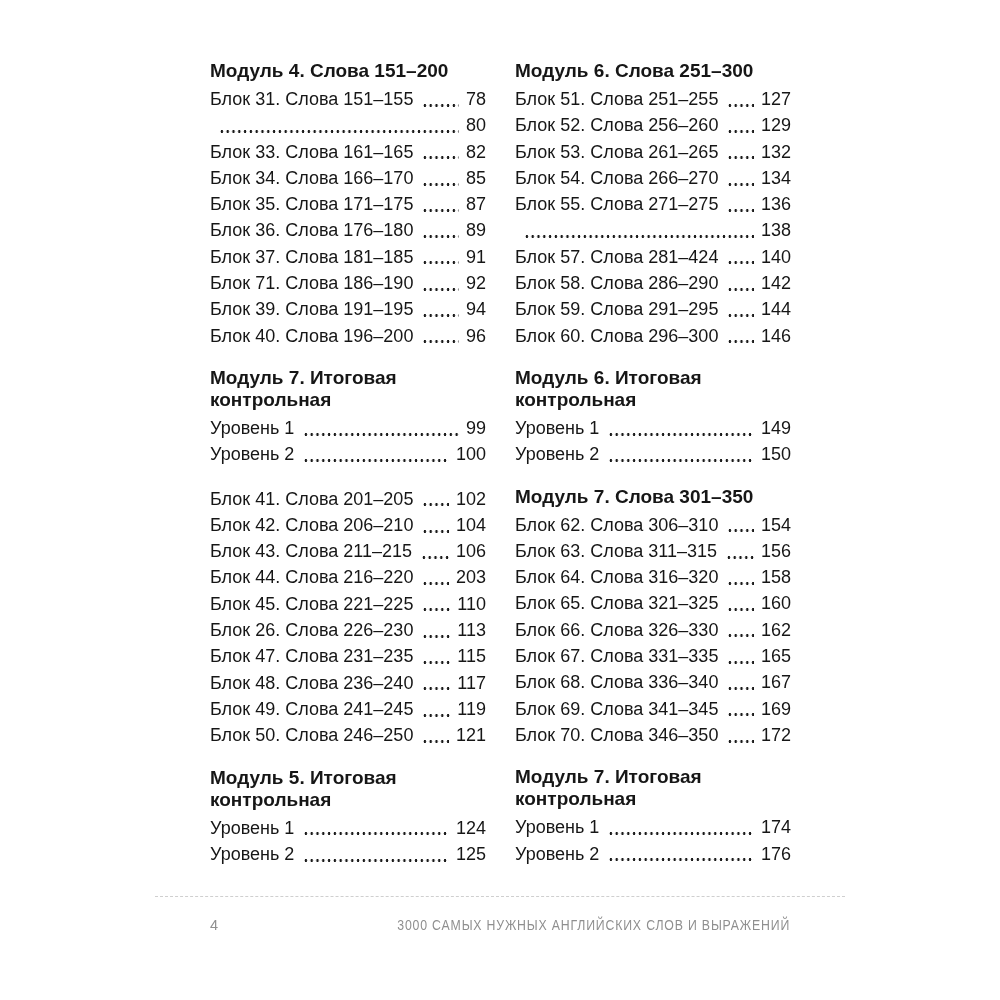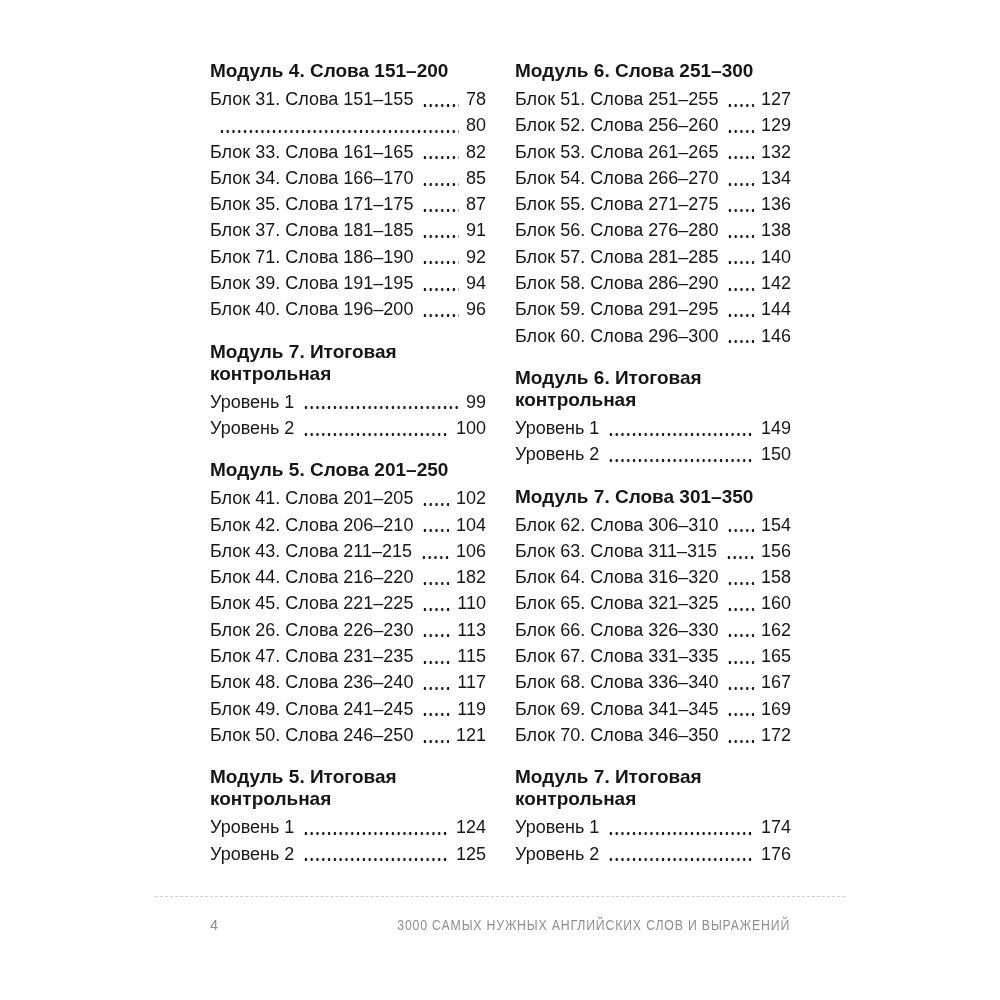--- a/index.html
+++ b/index.html
@@ -103,20 +103,25 @@
             <span class="label">Блок 34. Слова 166–170</span>
             <span class="leader"></span>
             <span class="pagenum">85</span>
           </div>
           <div class="row">
             <span class="label">Блок 35. Слова 171–175</span>
             <span class="leader"></span>
             <span class="pagenum">87</span>
           </div>
           <div class="row">
+            <span class="label">Блок 36. Слова 176–180</span>
+            <span class="leader"></span>
+            <span class="pagenum">89</span>
+          </div>
+          <div class="row">
             <span class="label">Блок 37. Слова 181–185</span>
             <span class="leader"></span>
             <span class="pagenum">91</span>
           </div>
           <div class="row">
             <span class="label">Блок 71. Слова 186–190</span>
             <span class="leader"></span>
             <span class="pagenum">92</span>
           </div>
           <div class="row">
@@ -137,40 +142,39 @@
             <span class="leader"></span>
             <span class="pagenum">99</span>
           </div>
           <div class="row">
             <span class="label">Уровень 2</span>
             <span class="leader"></span>
             <span class="pagenum">100</span>
           </div>
         </div>
         <div class="section">
-          <div class="heading">Модуль 5. Слова 201–250</div>
           <div class="row">
             <span class="label">Блок 41. Слова 201–205</span>
             <span class="leader"></span>
             <span class="pagenum">102</span>
           </div>
           <div class="row">
             <span class="label">Блок 42. Слова 206–210</span>
             <span class="leader"></span>
             <span class="pagenum">104</span>
           </div>
           <div class="row">
             <span class="label">Блок 43. Слова 211–215</span>
             <span class="leader"></span>
             <span class="pagenum">106</span>
           </div>
           <div class="row">
             <span class="label">Блок 44. Слова 216–220</span>
             <span class="leader"></span>
-            <span class="pagenum">182</span>
+            <span class="pagenum">203</span>
           </div>
           <div class="row">
             <span class="label">Блок 45. Слова 221–225</span>
             <span class="leader"></span>
             <span class="pagenum">110</span>
           </div>
           <div class="row">
             <span class="label">Блок 26. Слова 226–230</span>
             <span class="leader"></span>
             <span class="pagenum">113</span>
@@ -232,26 +236,25 @@
             <span class="label">Блок 54. Слова 266–270</span>
             <span class="leader"></span>
             <span class="pagenum">134</span>
           </div>
           <div class="row">
             <span class="label">Блок 55. Слова 271–275</span>
             <span class="leader"></span>
             <span class="pagenum">136</span>
           </div>
           <div class="row">
-            <span class="label">Блок 56. Слова 276–280</span>
             <span class="leader"></span>
             <span class="pagenum">138</span>
           </div>
           <div class="row">
-            <span class="label">Блок 57. Слова 281–285</span>
+            <span class="label">Блок 57. Слова 281–424</span>
             <span class="leader"></span>
             <span class="pagenum">140</span>
           </div>
           <div class="row">
             <span class="label">Блок 58. Слова 286–290</span>
             <span class="leader"></span>
             <span class="pagenum">142</span>
           </div>
           <div class="row">
             <span class="label">Блок 59. Слова 291–295</span>

